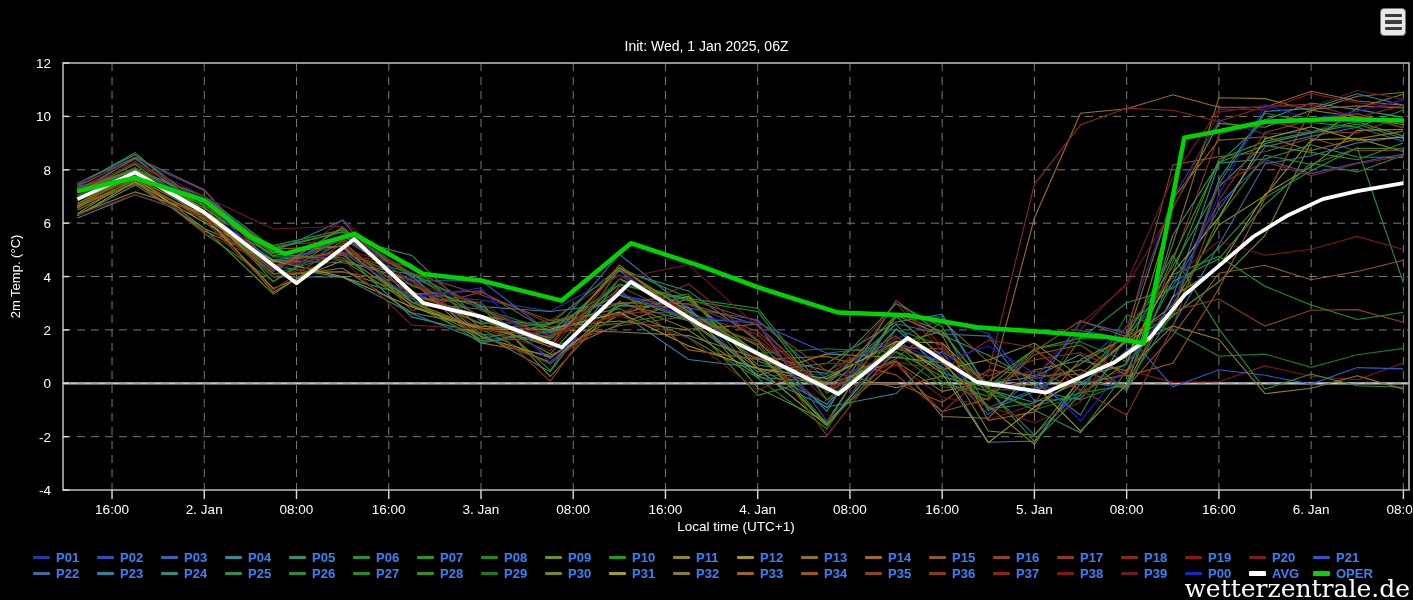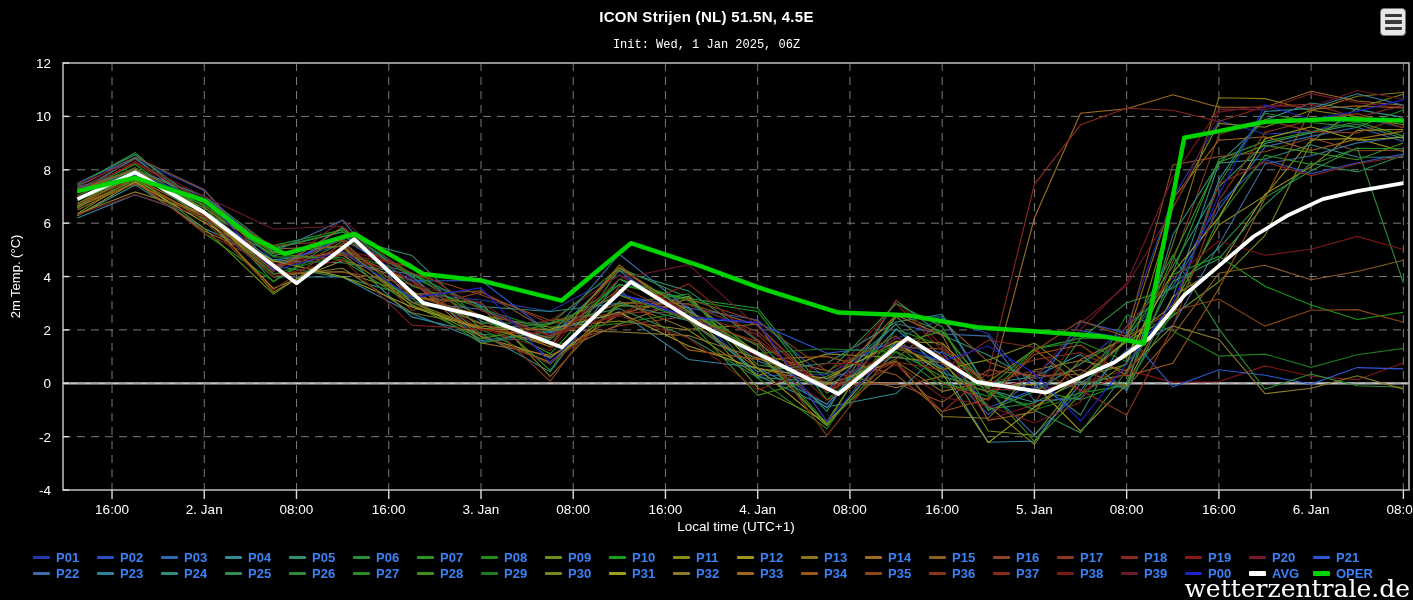--- a/index.html
+++ b/index.html
@@ -1,38 +1,37 @@
 <!DOCTYPE html>
 <html><head>
 <meta charset="utf-8">
 <style>
   html,body{margin:0;padding:0;background:#000;}
   .stage{position:relative;width:1413px;height:600px;background:#000;overflow:hidden;
          font-family:"Liberation Sans",sans-serif;color:#fff;}
   .title{position:absolute;top:8px;left:0;width:100%;text-align:center;
          font-size:15px;font-weight:bold;letter-spacing:.3px;}
-  .subtitle{position:absolute;top:38px;left:0;width:100%;text-align:center;font-size:12px;font-family:Liberation Mono, monospace;}
+  .subtitle{position:absolute;top:38px;left:0;width:100%;text-align:center;font-size:14px;}
   .menu-btn{position:absolute;top:8px;right:7px;width:26px;height:28px;background:#e8e8e8;
             border:1px solid #777;border-radius:4px;cursor:pointer;padding:0;
             display:flex;flex-direction:column;justify-content:center;align-items:center;gap:3px;}
   .menu-btn span{display:block;width:17px;height:3.5px;background:#3a3a3a;border-radius:1px;}
   svg{position:absolute;left:0;top:0;}
   .legend{position:absolute;left:33px;top:549px;width:1360px;}
   .lrow{display:flex;height:16px;align-items:center;}
   .litem{width:64px;display:flex;align-items:center;}
   .lswatch{width:17px;border-radius:1px;flex:0 0 17px;margin-right:6px;}
   .llabel{font-size:13px;font-weight:bold;color:#3b82f6;white-space:nowrap;}
   .watermark{position:absolute;right:3px;top:574px;font-family:"DejaVu Serif",serif;
              font-size:25px;color:#fff;}
 </style>
 </head>
 <body>
 
 <div class="stage">
-  <div class="title">ICON Strijen (NL) 51.5N, 4.5E</div>
   <div class="subtitle">Init: Wed, 1 Jan 2025, 06Z</div>
   <button class="menu-btn" aria-label="menu">
     <span></span>
     <span></span>
     <span></span>
   </button>
   <svg id="chart" width="1413" height="545" viewBox="0 0 1413 545">
       <defs>
         <clipPath id="pc">
           <rect x="63" y="63" width="1346" height="427"></rect>

